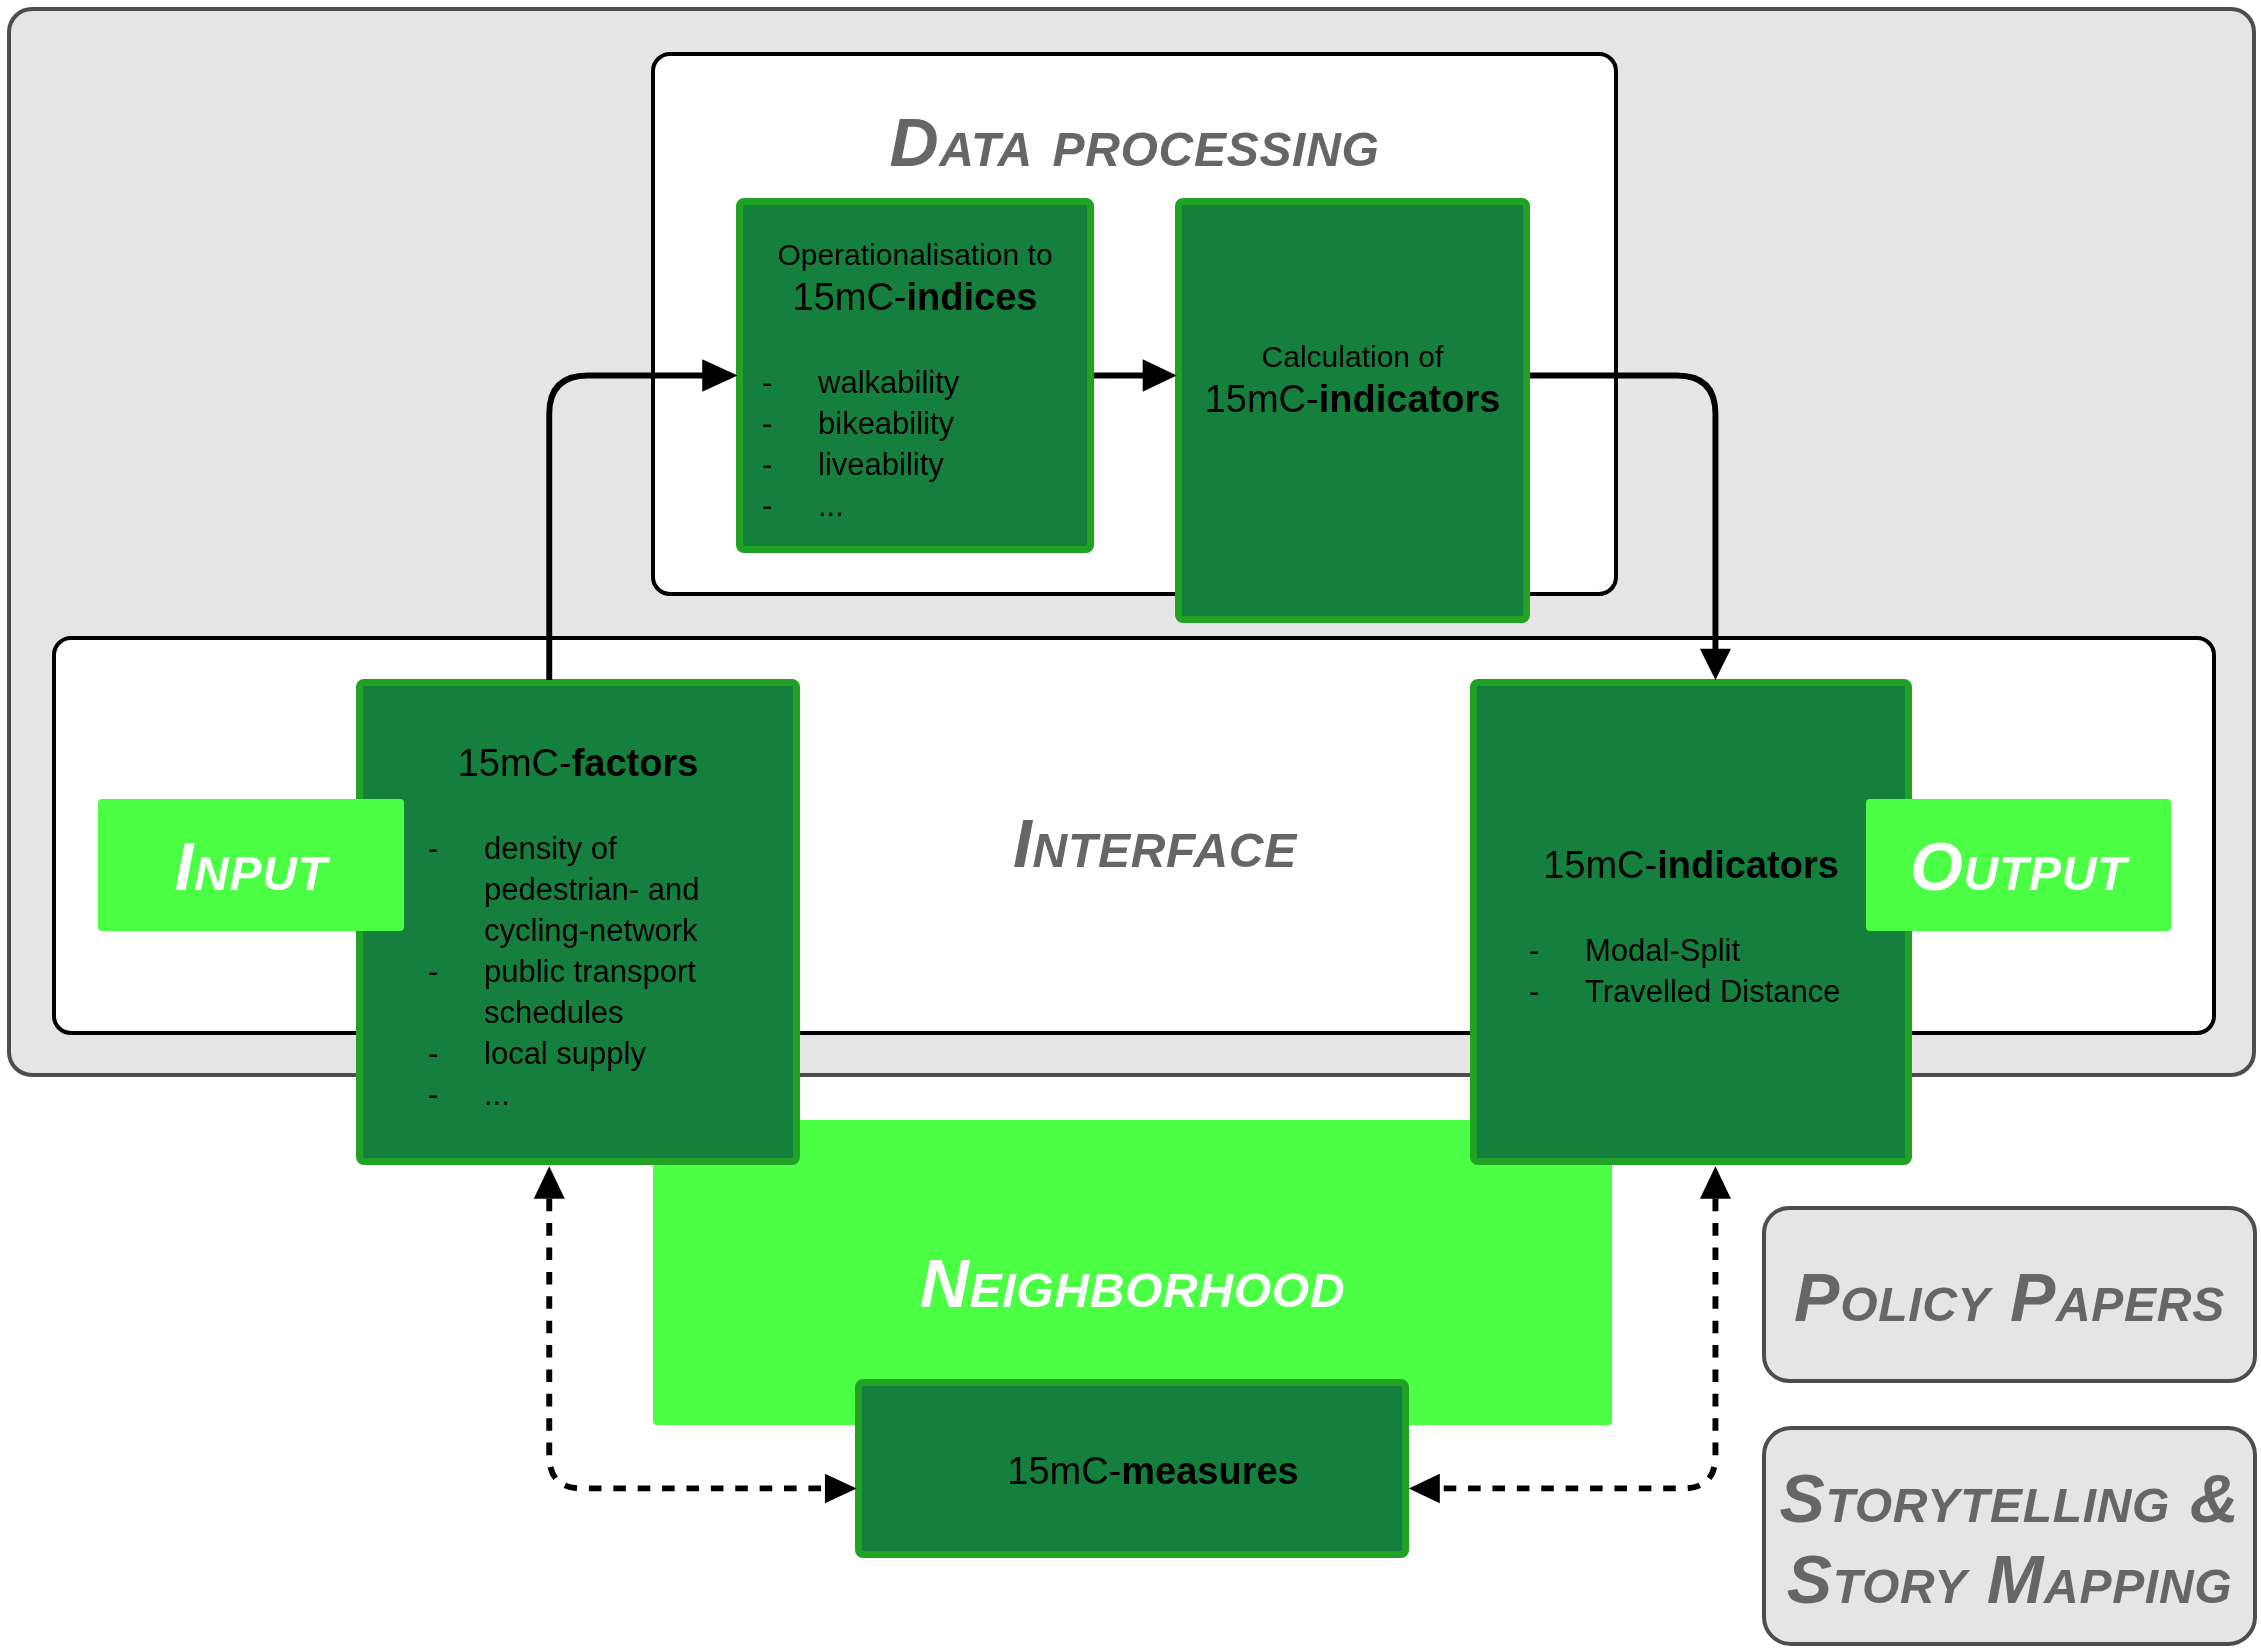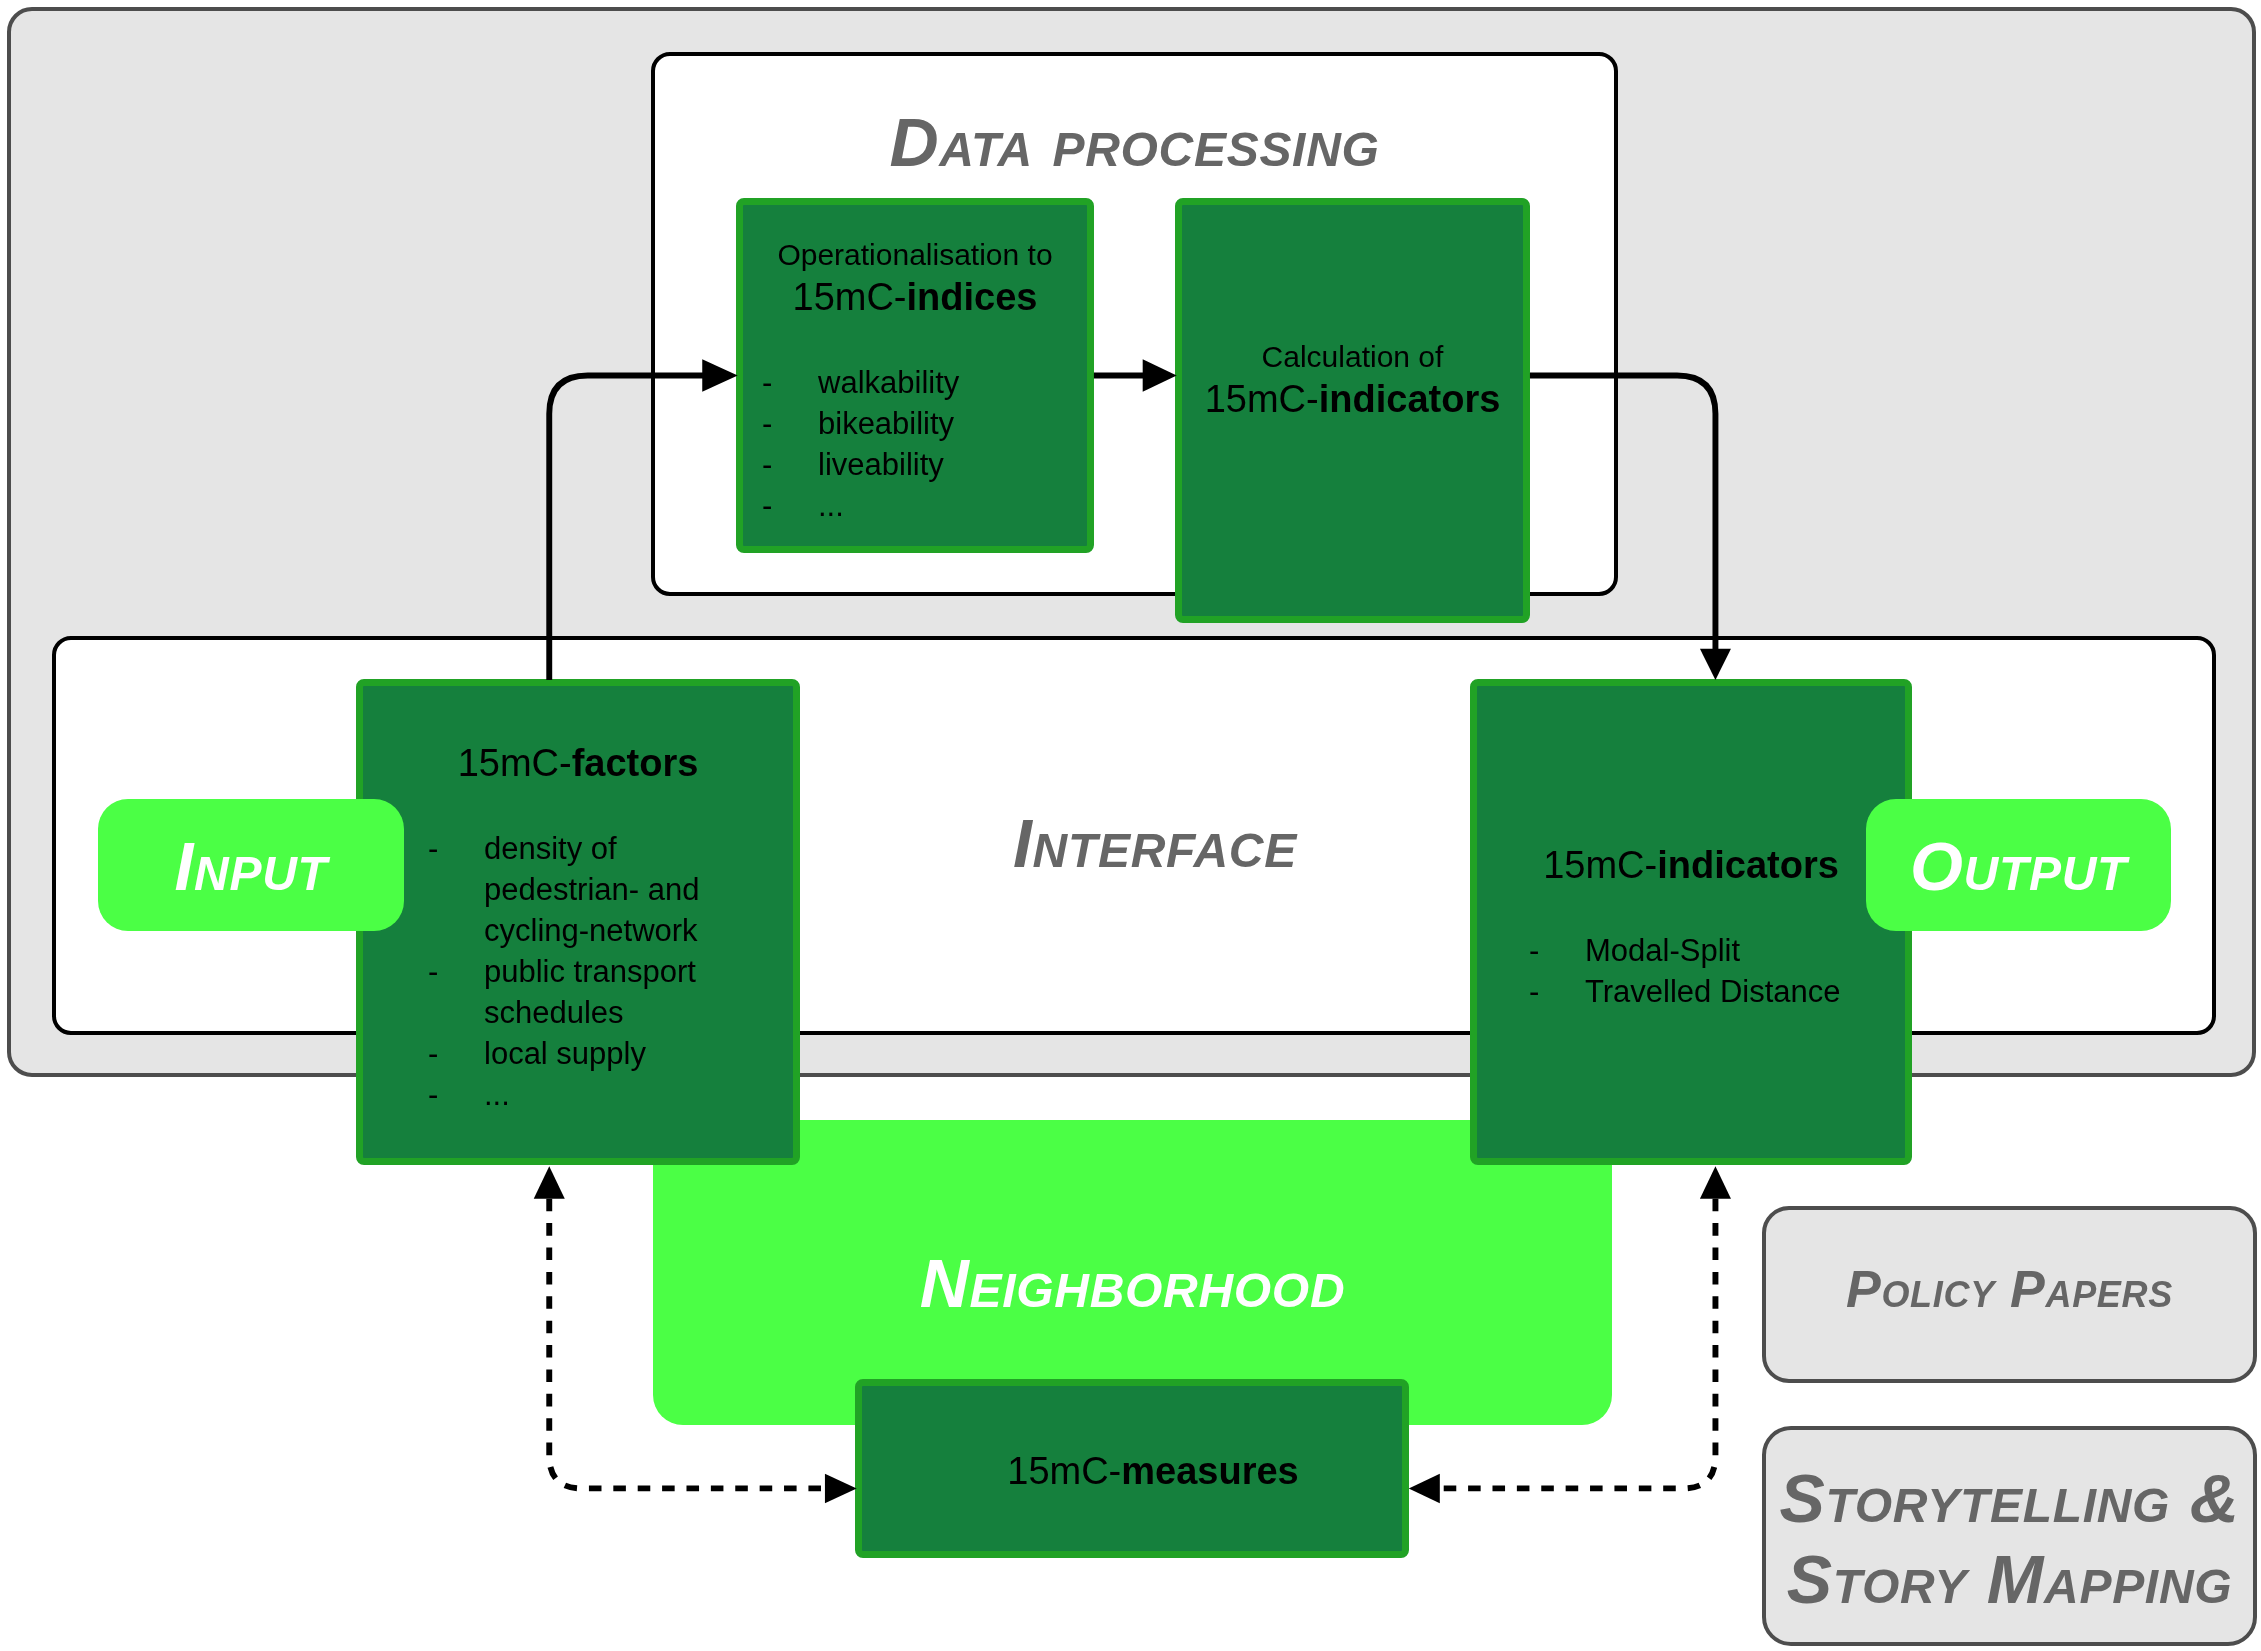--- a/index.html
+++ b/index.html
@@ -2,21 +2,21 @@
 <html style="font-size:12px"><head>
 <meta charset="utf-8">
 <style>
   html,body{margin:0;padding:0;background:#ffffff;}
   #canvas{position:relative;width:2261px;height:1651px;overflow:hidden;background:#ffffff;
     font-family:"Liberation Sans","DejaVu Sans",sans-serif;}
   .abs{position:absolute;box-sizing:border-box;}
   .gray-box{background:#e5e5e5;border:4.4px solid #4d4d4d;border-radius:25px;}
   .white-box{background:#ffffff;border:4.4px solid #000000;border-radius:19px;}
   .light-box{background:#15803d;border:7.4px solid #21a225;border-radius:8px;}
-  .pill{background:#4bff45;border-radius:30px;}
+  .pill{background:#4bff45;border-radius:4px;}
   .heading{position:absolute;color:#666666;font-style:italic;font-weight:bold;
     font-variant:small-caps;white-space:nowrap;letter-spacing:0.7px;line-height:1;}
   .heading.white{color:#ffffff;}
   .center-text{text-align:center;color:#000;white-space:nowrap;}
   .thin{font-weight:normal;}
   .bold{font-weight:bold;}
   .list{position:absolute;list-style:none;margin:0;padding:0;color:#000;font-size:31px;line-height:41px;}
   .list li{position:relative;padding-left:56px;white-space:nowrap;}
   .list li .dash{position:absolute;left:0;top:0;}
   svg#arrows{position:absolute;left:0;top:0;width:2261px;height:1651px;pointer-events:none;}
@@ -87,21 +87,21 @@
     <div class="heading white" style="left:0;right:0;text-align:center;top:33px;font-size:68px;">Output</div>
   </div>
 
   <div class="abs light-box" style="left:855px;top:1379px;width:554px;height:179px;">
     <div class="center-text" style="position:absolute;left:0;right:0;top:64px;font-size:38px;padding-left:42px;">
       <span class="thin">15mC-</span><span class="bold">measures</span>
     </div>
   </div>
 
   <div class="abs gray-box" style="left:1762px;top:1206px;width:495px;height:177px;border-radius:27px;">
-    <div class="heading" style="left:0;right:0;text-align:center;top:53px;font-size:52px;">Policy Papers</div>
+    <div class="heading" style="left:0;right:0;text-align:center;top:53px;font-size:68px;">Policy Papers</div>
   </div>
 
   <div class="abs gray-box" style="left:1762px;top:1426px;width:495px;height:220px;border-radius:29px;">
     <div class="heading" style="left:0;right:0;text-align:center;top:34px;font-size:68px;">Storytelling &amp;</div>
     <div class="heading" style="left:0;right:0;text-align:center;top:115px;font-size:68px;">Story Mapping</div>
   </div>
 
   <svg id="arrows" viewBox="0 0 3059 2234">
     <defs>
       <marker id="ah" markerWidth="10" markerHeight="10" refX="9" refY="5" orient="auto" markerUnits="userSpaceOnUse" viewBox="0 0 10 10">

